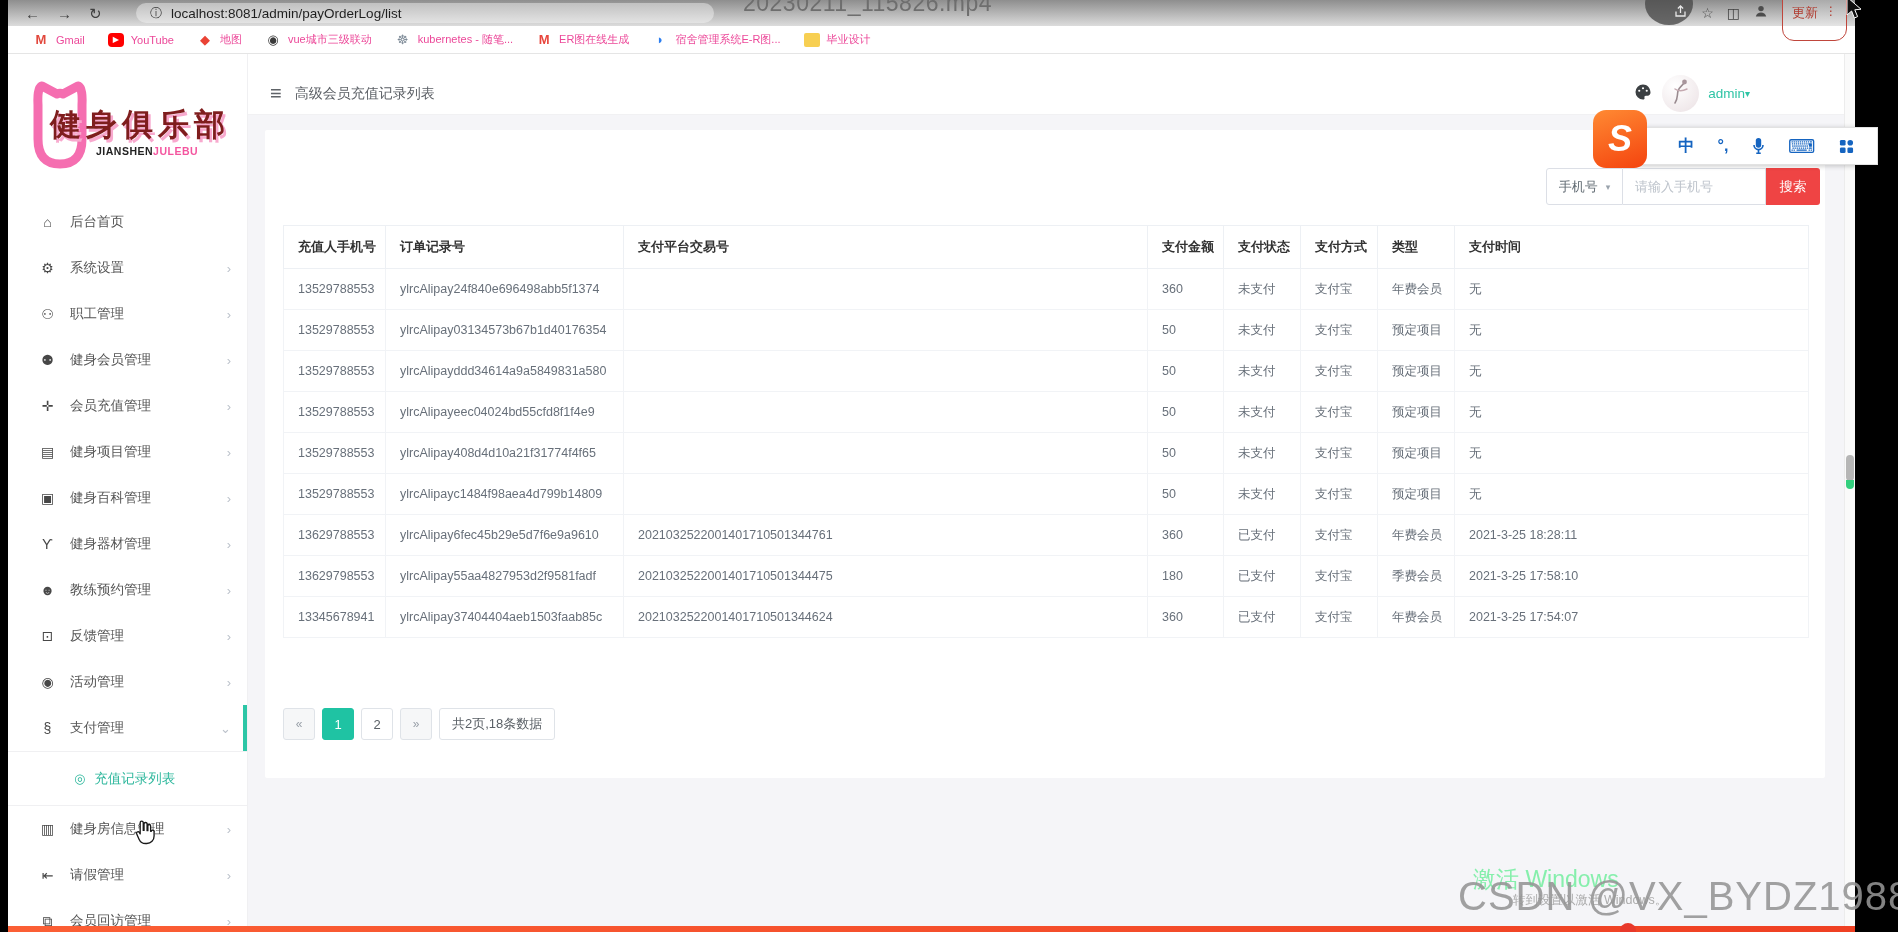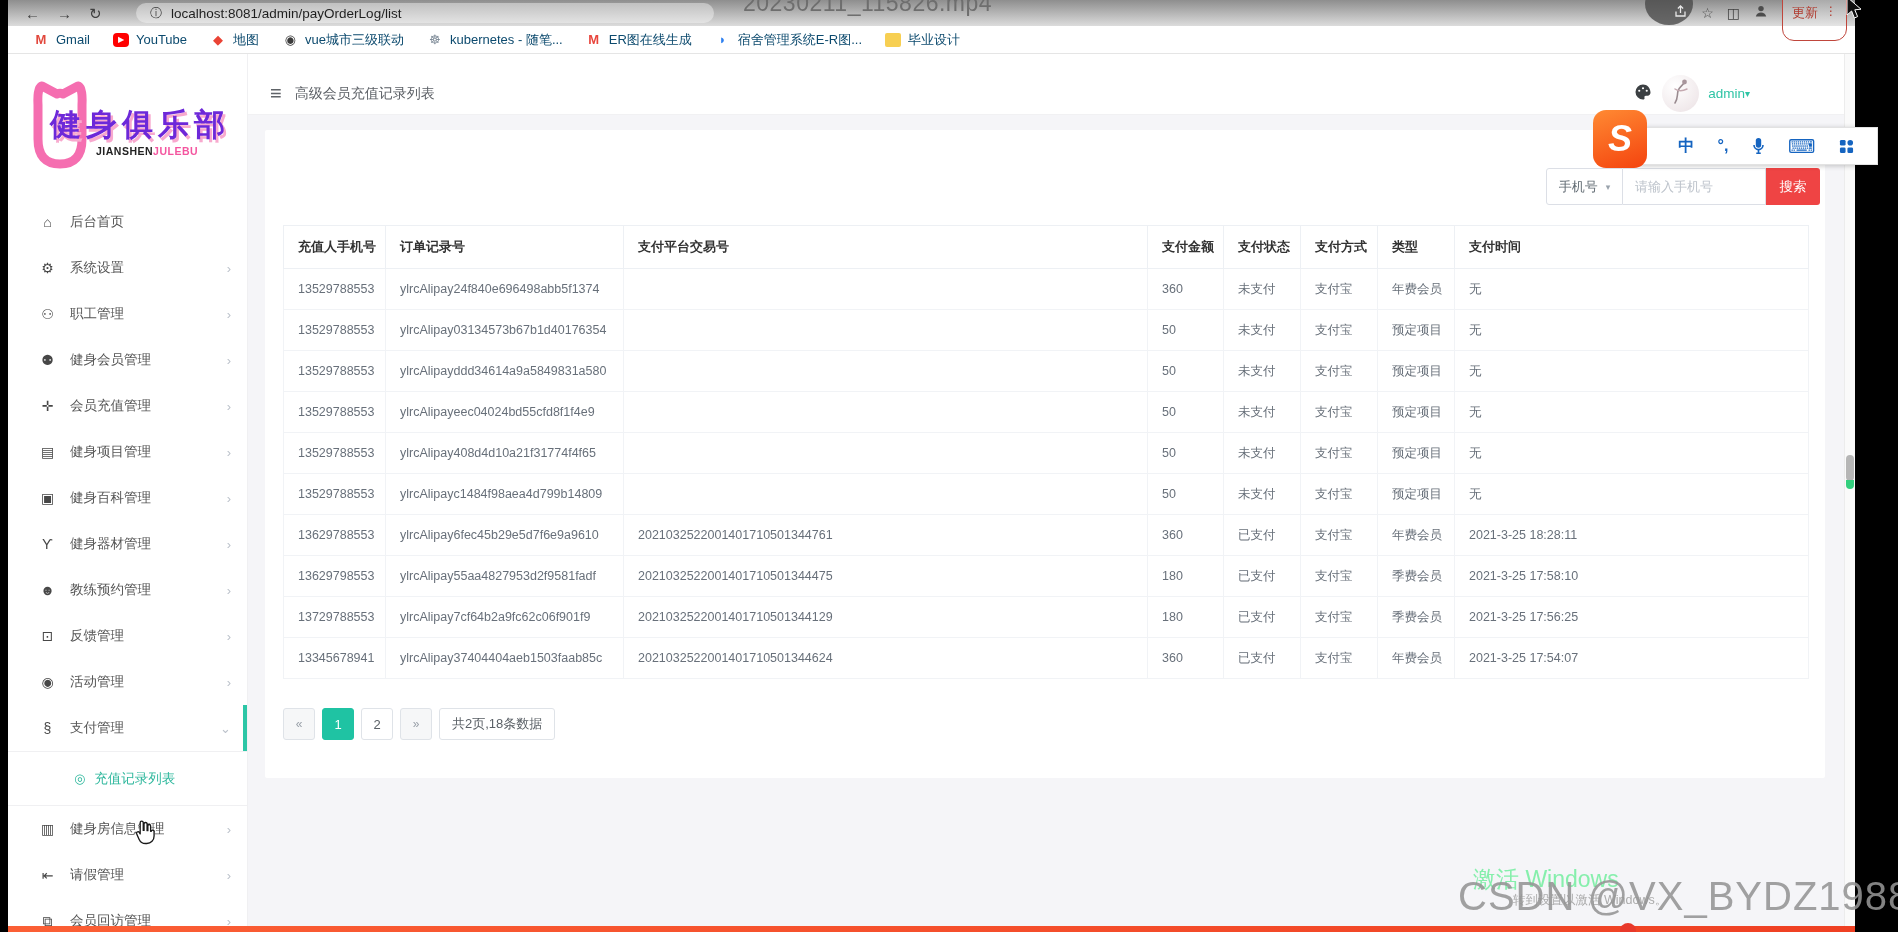--- a/index.html
+++ b/index.html
@@ -23,29 +23,29 @@
   .panel-ic{color:#3f3f3f;font-size:14px}
   .update-pill{display:flex;align-items:flex-start;gap:7px;border:1.5px solid #c0463c;border-radius:12px;
                padding:18px 9px;color:#b03a2e;font-size:13px;background:rgba(255,255,255,.25)}
   .dots-ic{color:#b03a2e;font-size:12px}
 
   
   .bookmarks{position:absolute;left:0;top:26px;right:0;height:27px;background:#fff;border-bottom:1px solid #e5e5e5;
              display:flex;align-items:center;padding-left:25px;gap:23px;z-index:4}
   .bm{display:flex;align-items:center;gap:7px}
   .bm-ico{width:16px;height:14px;display:flex;align-items:center;justify-content:center;font-weight:bold;font-size:13px;line-height:1}
-  .bm-lb{font-size:13px;color:#0c4a6e;white-space:nowrap}
+  .bm-lb{font-size:11px;color:#ec4899;white-space:nowrap}
 
   
   .app{position:absolute;left:0;top:53px;right:0;bottom:6px}
   .sidebar{position:absolute;left:0;top:0;width:240px;height:100%;background:#fff;border-right:1px solid #f0f0f2;
            box-sizing:border-box;overflow:hidden;z-index:2}
   .logo{height:146px;position:relative}
   .cat{position:absolute;left:18px;top:28px}
-  .logo-title{position:absolute;left:42px;top:51px;font-size:31px;font-weight:900;color:#6d28d9;letter-spacing:5px;
+  .logo-title{position:absolute;left:42px;top:51px;font-size:31px;font-weight:900;color:#7f1d1d;letter-spacing:5px;
               text-shadow:2.5px 2.5px 0 #f8a9ce;white-space:nowrap}
   .logo-sub{position:absolute;left:88px;top:92px;font-size:10.5px;font-weight:800;letter-spacing:.5px;white-space:nowrap}
   .logo-sub .blk{color:#222}.logo-sub .pnk{color:#f4559f}
   .mi{height:46px;display:flex;align-items:center;padding:0 16px 0 30px;position:relative;color:#555}
   .mi-ic{width:19px;margin-right:13px;font-size:14px;color:#474747;text-align:center;flex:none}
   .mi-lb{font-size:13.5px;flex:1;white-space:nowrap}
   .mi-ch{color:#bcc2cb;font-size:13px}
   .mi-bar{position:absolute;right:0;top:0;bottom:0;width:4px;background:#2cc6a6}
   .smi-wrap{border-top:1px solid #f0f0f2;border-bottom:1px solid #f0f0f2}
   .smi{height:53px;display:flex;align-items:center;padding-left:66px;color:#2db79c}
@@ -412,30 +412,20 @@
                 <td>13629798553</td>
                 <td>ylrcAlipay55aa4827953d2f9581fadf</td>
                 <td>2021032522001401710501344475</td>
                 <td>180</td>
                 <td class="st-paid">已支付</td>
                 <td>支付宝</td>
                 <td>季费会员</td>
                 <td class="t-green">2021-3-25 17:58:10</td>
               </tr>
               <tr>
-                <td>13729788553</td>
-                <td>ylrcAlipay7cf64b2a9fc62c06f901f9</td>
-                <td>2021032522001401710501344129</td>
-                <td>180</td>
-                <td class="st-paid">已支付</td>
-                <td>支付宝</td>
-                <td>季费会员</td>
-                <td class="t-green">2021-3-25 17:56:25</td>
-              </tr>
-              <tr>
                 <td>13345678941</td>
                 <td>ylrcAlipay37404404aeb1503faab85c</td>
                 <td>2021032522001401710501344624</td>
                 <td>360</td>
                 <td class="st-paid">已支付</td>
                 <td>支付宝</td>
                 <td>年费会员</td>
                 <td class="t-green">2021-3-25 17:54:07</td>
               </tr>
             </tbody>

